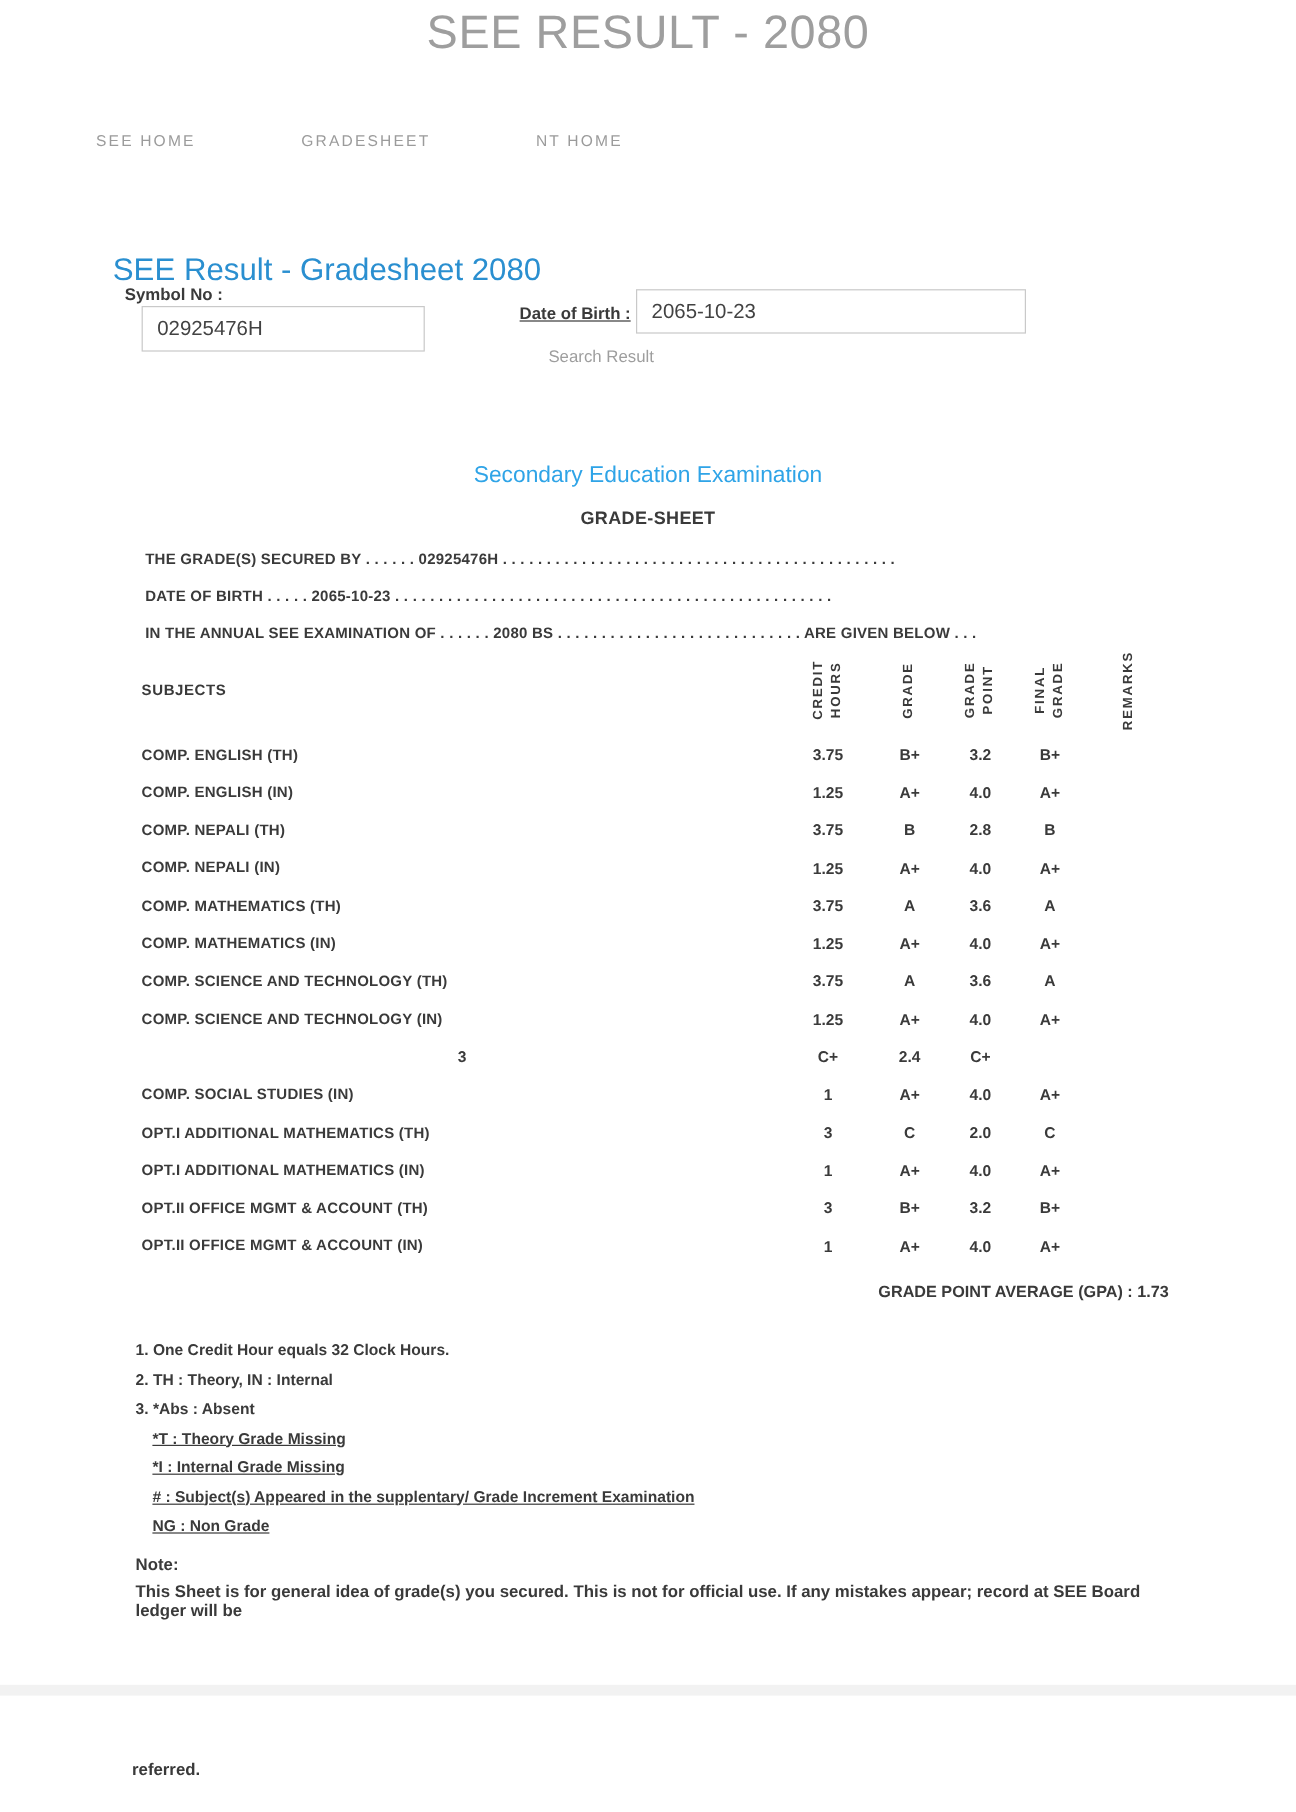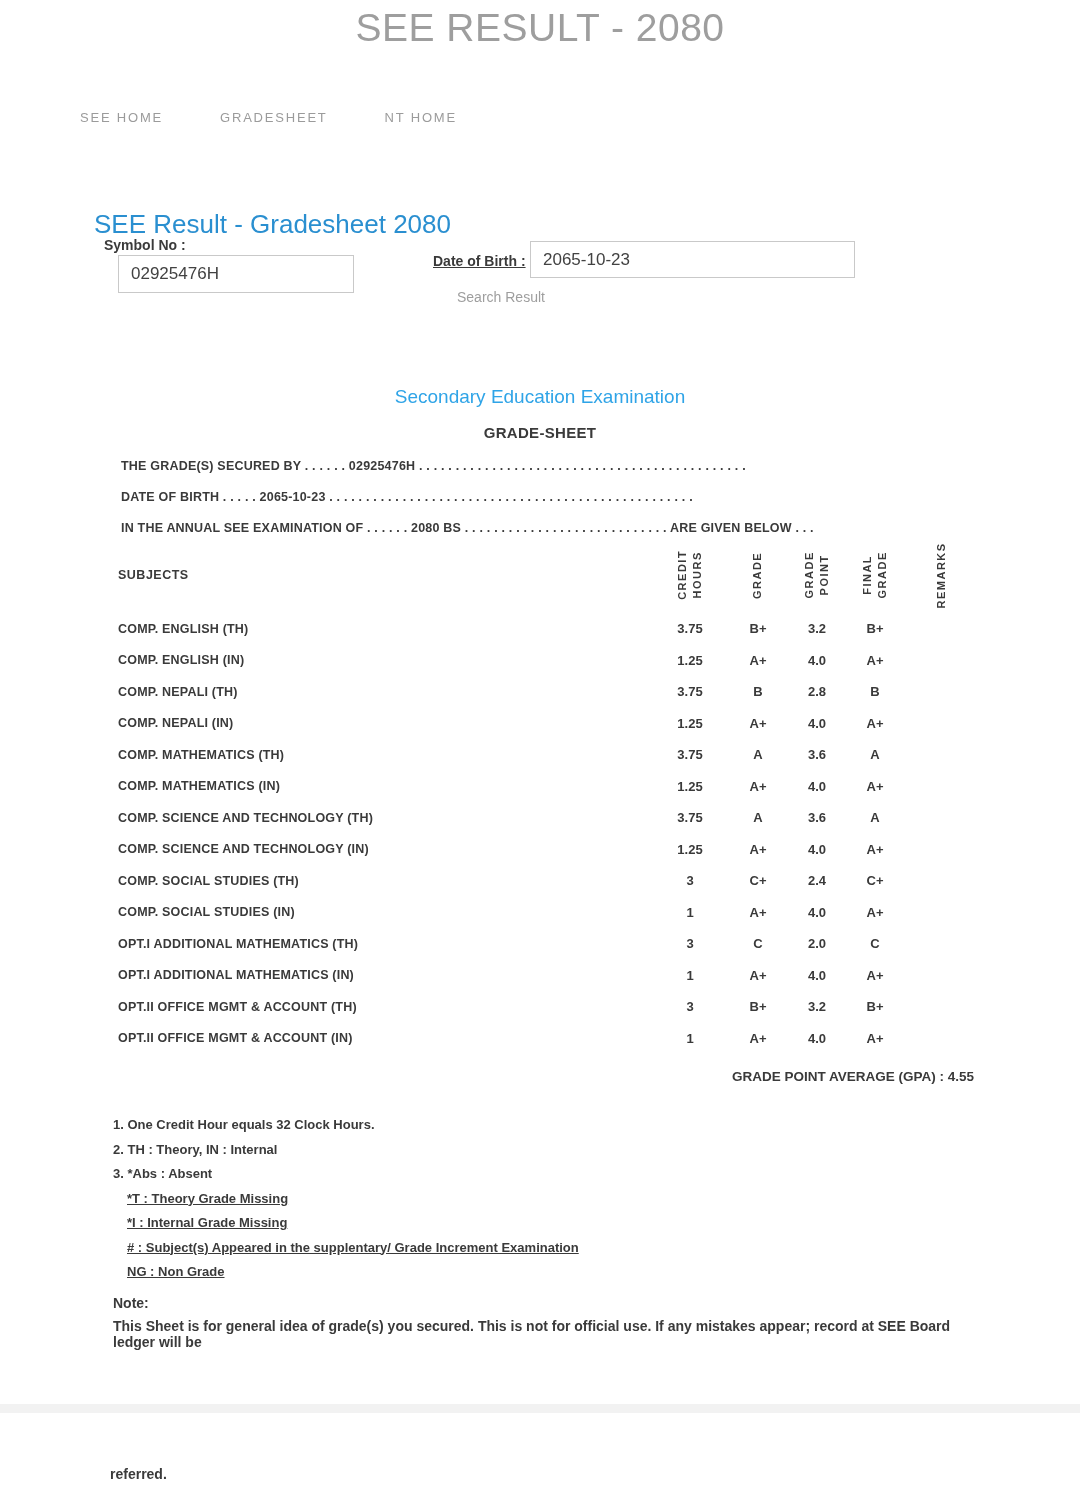--- a/index.html
+++ b/index.html
@@ -14,21 +14,21 @@
   }
   .page-title {
     position:absolute; top:6px; left:0; width:100%;
     text-align:center;
     font-size:39px; font-weight:400;
     color:#9e9e9e;
     letter-spacing:0.5px;
   }
   .top-nav {
     position:absolute; top:110px; left:80px;
-    display:flex; gap:57px;
+    display:flex; gap:88px;
   }
   .top-nav .nav-link {
     font-size:13px; color:#9b9b9b;
     letter-spacing:1.8px; text-decoration:none; cursor:pointer;
     font-weight:400;
   }
   .sheet-heading {
     position:absolute; top:187px; left:94px;
     font-size:26px; font-weight:400;
     color:#2a8fd0;
@@ -232,21 +232,20 @@
       <div class="t-row">
         <div class="td-subject">COMP. SCIENCE AND TECHNOLOGY (IN)</div>
         <div class="td-val">1.25</div>
         <div class="td-val">A+</div>
         <div class="td-val">4.0</div>
         <div class="td-val">A+</div>
         <div class="td-val"></div>
       </div>
 
       <div class="t-row">
-        <div class="td-subject">COMP. SOCIAL STUDIES (TH)</div>
         <div class="td-val">3</div>
         <div class="td-val">C+</div>
         <div class="td-val">2.4</div>
         <div class="td-val">C+</div>
         <div class="td-val"></div>
       </div>
 
       <div class="t-row">
         <div class="td-subject">COMP. SOCIAL STUDIES (IN)</div>
         <div class="td-val">1</div>
@@ -287,21 +286,21 @@
         <div class="td-subject">OPT.II OFFICE MGMT &amp; ACCOUNT (IN)</div>
         <div class="td-val">1</div>
         <div class="td-val">A+</div>
         <div class="td-val">4.0</div>
         <div class="td-val">A+</div>
         <div class="td-val"></div>
       </div>
     </div>
 </div>
 
-<div class="gpa-line">GRADE POINT AVERAGE (GPA) : 4.55</div>
+<div class="gpa-line">GRADE POINT AVERAGE (GPA) : 1.73</div>
 
 <div class="footnotes">
   <div class="footnote">1. One Credit Hour equals 32 Clock Hours.</div>
   <div class="footnote">2. TH : Theory, IN : Internal</div>
   <div class="footnote">3. *Abs : Absent</div>
   <div class="footnote sub">*T : Theory Grade Missing</div>
   <div class="footnote sub">*I : Internal Grade Missing</div>
   <div class="footnote sub"># : Subject(s) Appeared in the supplentary/ Grade Increment Examination</div>
   <div class="footnote sub">NG : Non Grade</div>
 </div>

